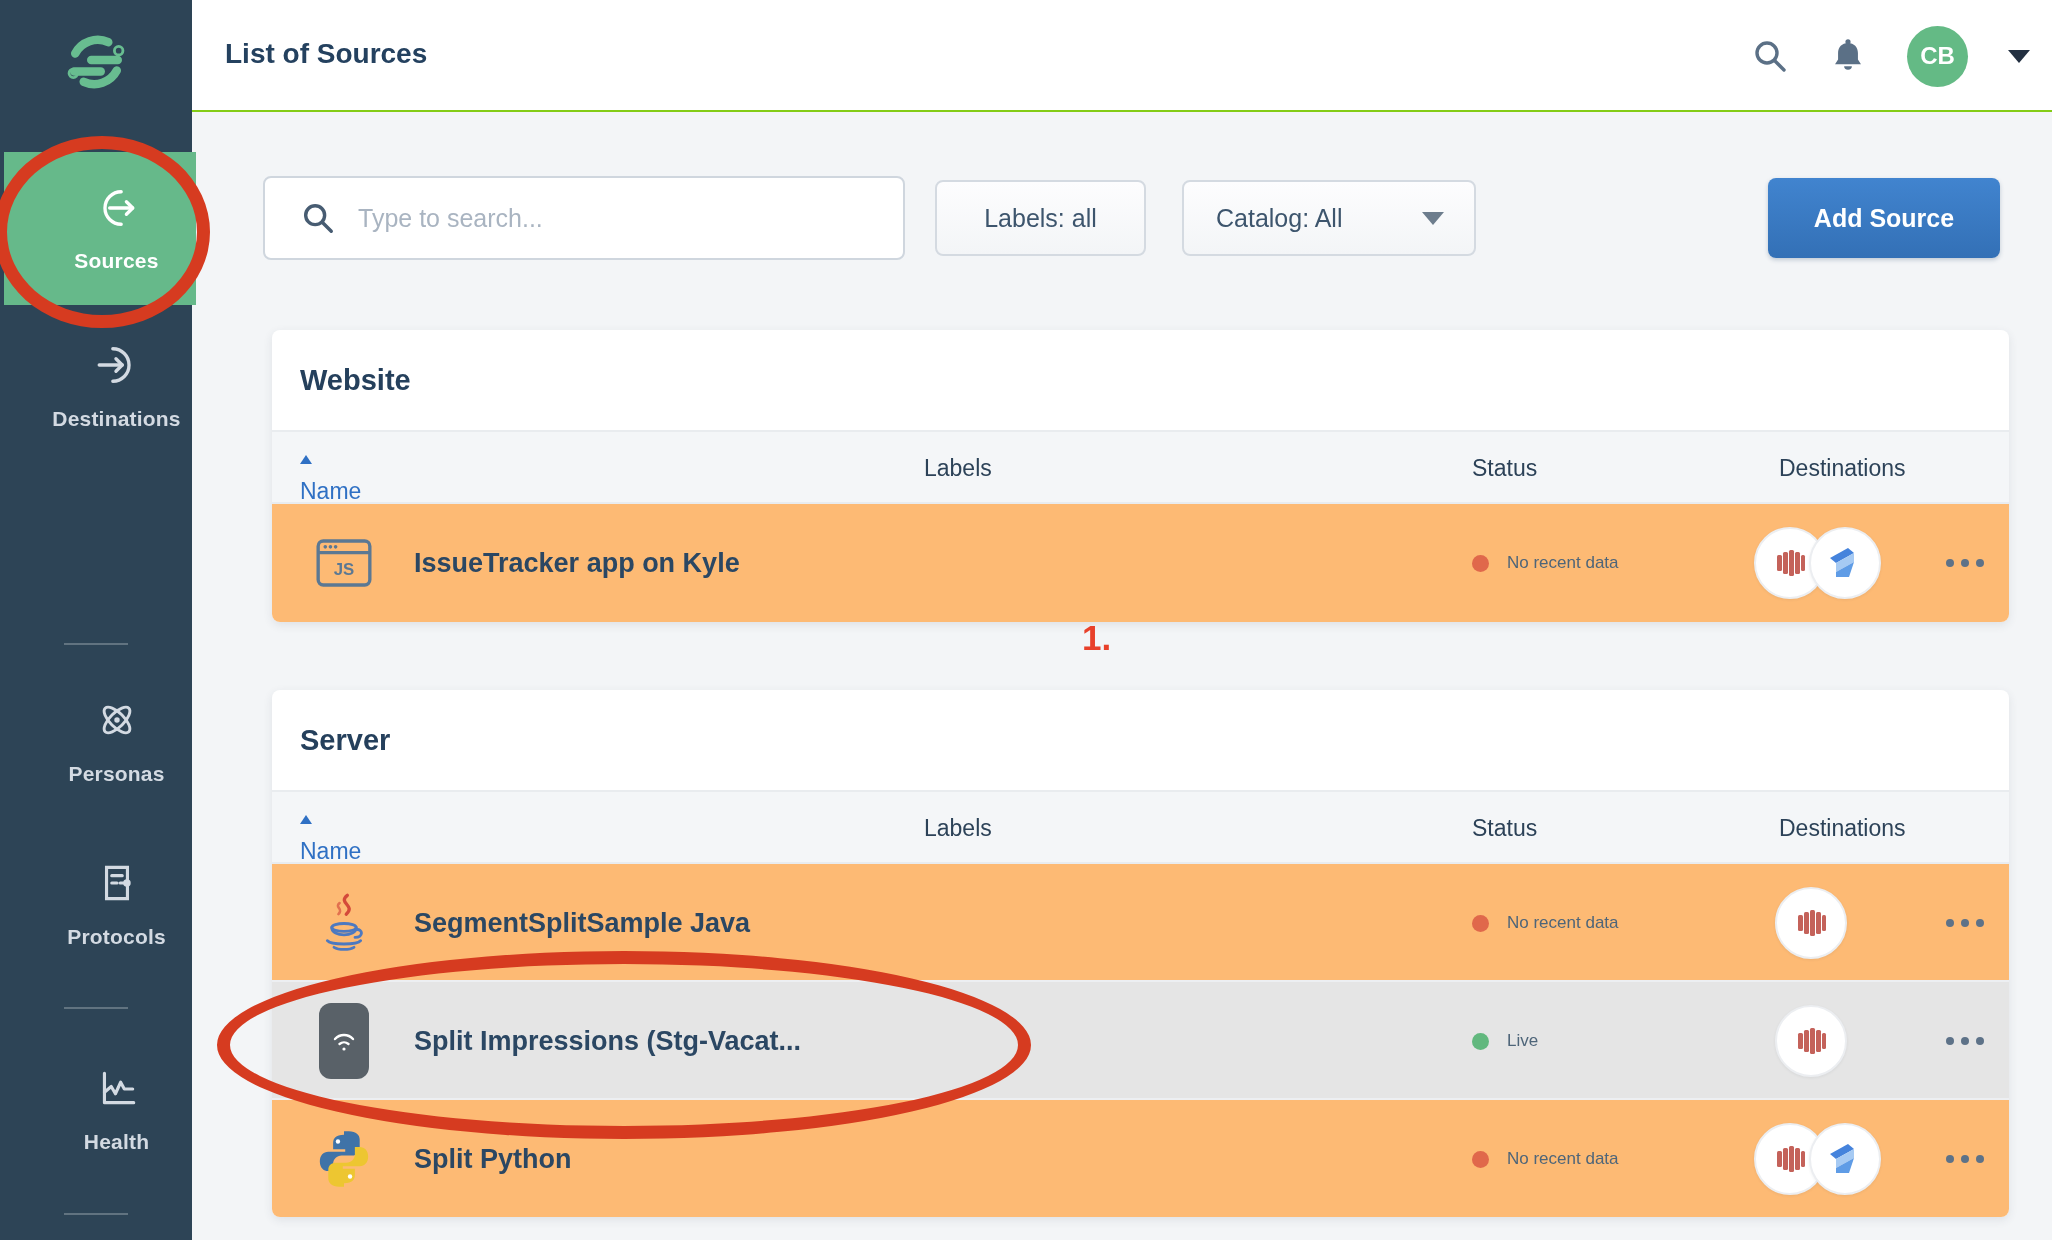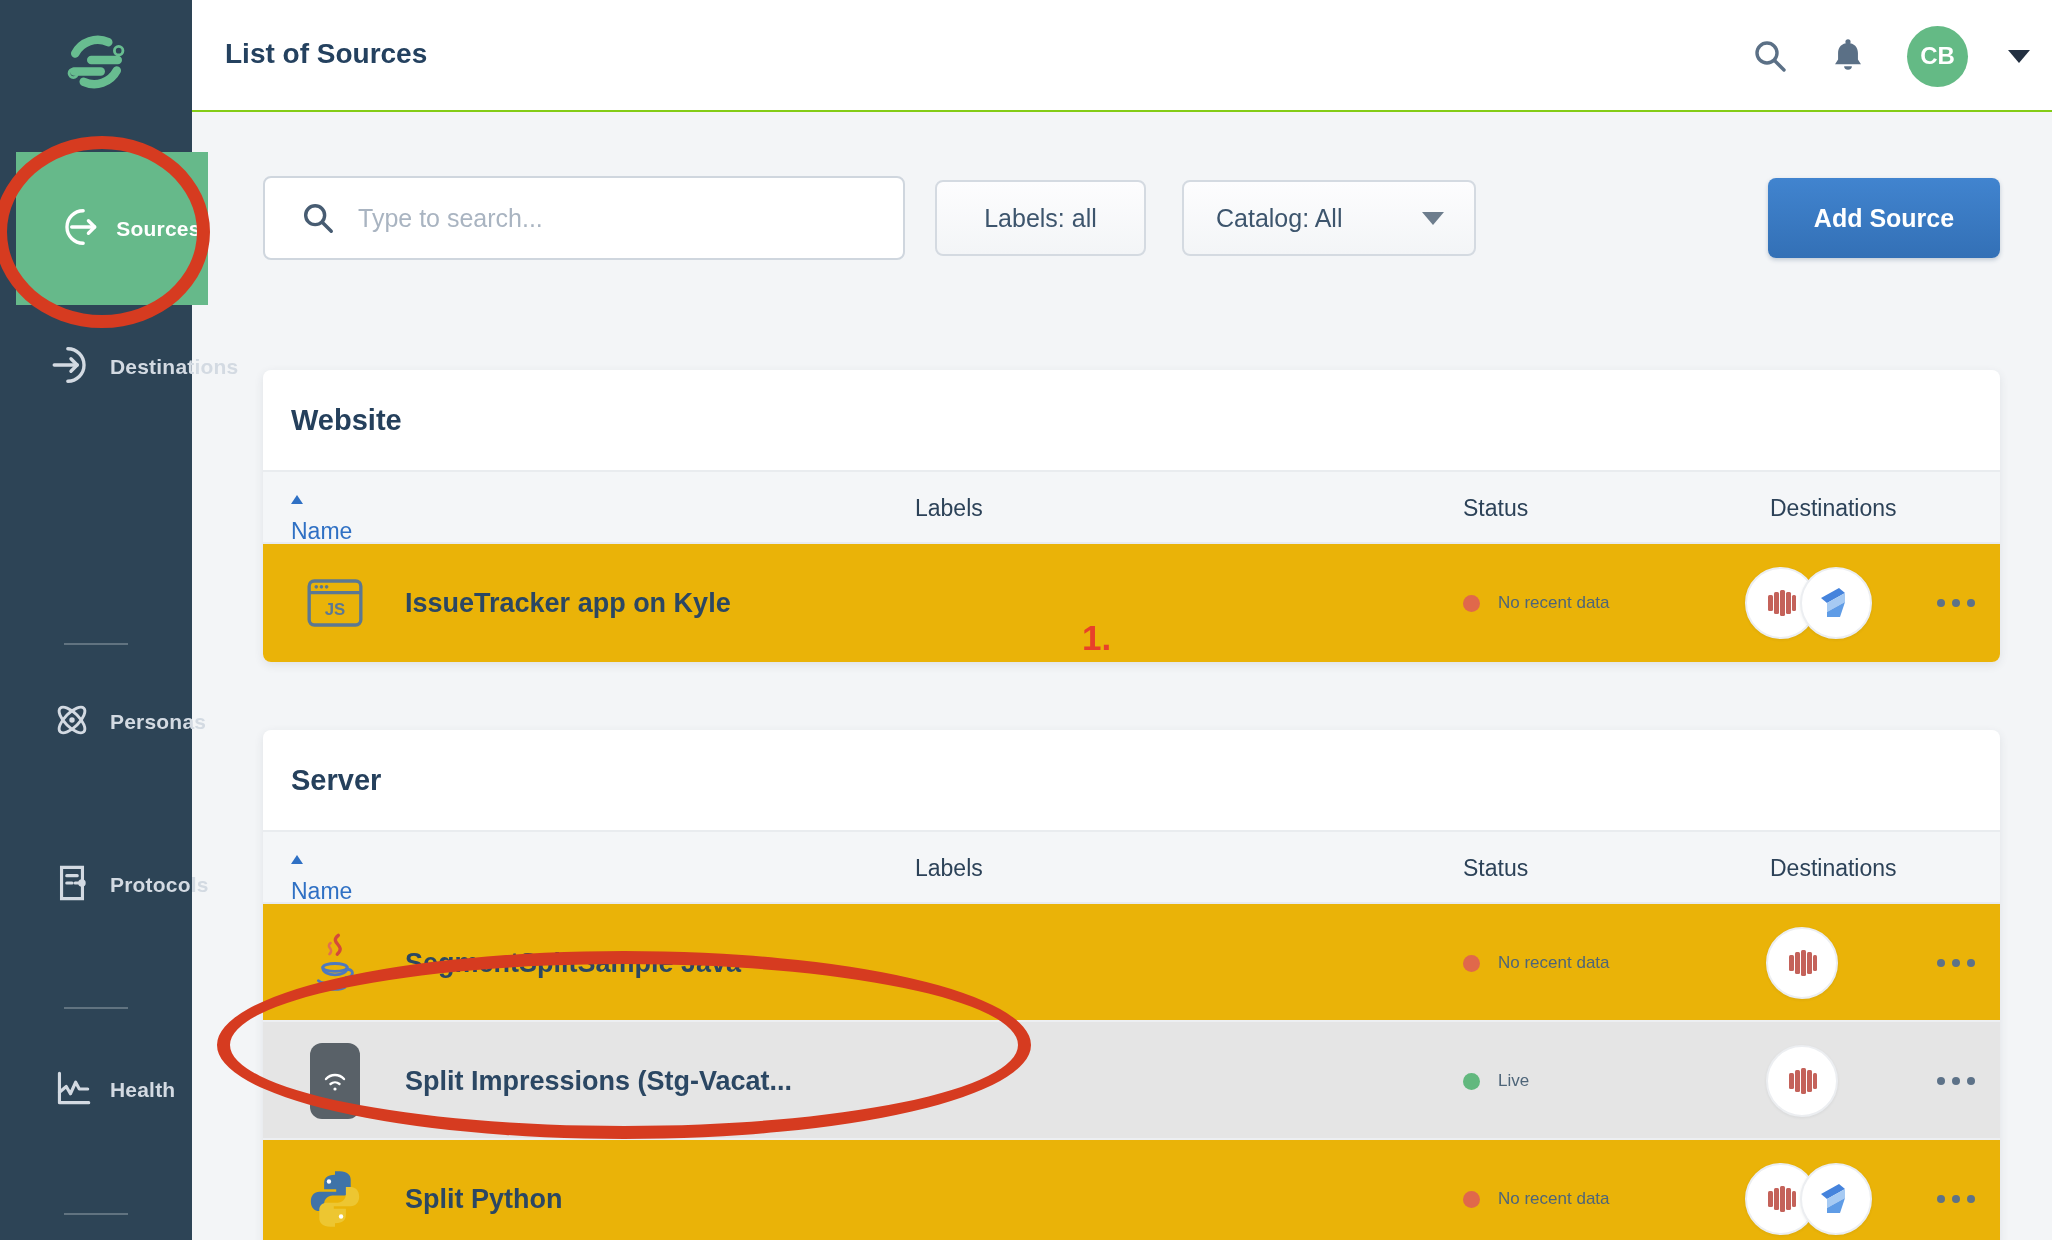--- a/index.html
+++ b/index.html
@@ -11,22 +11,22 @@
     color: #24415f;
   }
 
   
   .sidebar {
     position: absolute; left: 0; top: 0; width: 192px; height: 1240px;
     background: #2d4456; z-index: 5;
   }
   .logo-wrap { position: absolute; top: 28px; left: 0; width: 192px; display: flex; justify-content: center; }
   .nav-item {
-    position: absolute; left: 16px; width: 192px;
-    display: flex; flex-direction: row; align-items: center; gap: 15px;
+    position: absolute; left: 4px; width: 192px;
+    display: flex; flex-direction: column; align-items: center; gap: 15px;
     color: #d3dae2; cursor: pointer; padding-left: 33px;
   }
   .nav-item .nav-label { font-size: 21px; font-weight: 600; letter-spacing: .2px; }
   .nav-item.active-block {
     top: 152px; height: 153px; background: #66b98a; color: #ffffff;
     justify-content: center; gap: 14px;
   }
   .nav-divider {
     position: absolute; left: 64px; width: 64px; height: 2px;
     background: rgba(255,255,255,.25);
@@ -72,43 +72,42 @@
   .add-btn {
     position: absolute; left: 1768px; top: 178px; width: 232px; height: 80px;
     border: none; border-radius: 8px; cursor: pointer;
     background: linear-gradient(#4184cf, #3370b6);
     color: #fff; font-size: 25px; font-weight: 600; font-family: inherit;
     box-shadow: 0 2px 4px rgba(40,70,110,.25);
   }
 
   
   .card {
-    position: absolute; left: 263px; width: 1737px; background: #fff;
+    position: absolute; left: 272px; width: 1737px; background: #fff;
     border-radius: 8px; box-shadow: 0 3px 10px rgba(45,62,80,.10);
     overflow: hidden;
-    margin-top: 40px;
   }
   .card-website { top: 330px; height: 292px; }
   .card-server  { top: 690px; height: 527px; }
   .card-title { position: absolute; left: 28px; top: 34px; font-size: 29px; font-weight: 700; color: #25405c; }
   .thead {
     position: absolute; left: 0; top: 100px; width: 100%; height: 74px;
     background: #f4f6f8; border-top: 2px solid #e9ecef; border-bottom: 2px solid #e9ecef;
     font-size: 23px; color: #2c4258;
   }
   .thead span { position: absolute; top: 23px; }
   .th-name { left: 28px; color: #2f70c4; cursor: pointer; display: flex; align-items: center; gap: 8px; }
   .sort-asc { width: 0; height: 0; border-left: 6px solid transparent; border-right: 6px solid transparent; border-bottom: 9px solid #2f70c4; display: inline-block; }
   .th-labels { left: 652px; }
   .th-status { left: 1200px; }
   .th-dest   { left: 1507px; }
 
   .trow {
     position: absolute; left: 0; width: 100%; height: 118px; cursor: pointer;
-    border-bottom: 2px solid #edeff2; background: #eab308;
+    border-bottom: 2px solid #edeff2; background: #fdba74;
   }
   .trow.hl { background: #e5e5e5; }
   .trow:last-child { border-bottom: none; }
   .src-icon { position: absolute; left: 37px; top: 0; width: 70px; height: 118px; display: flex; align-items: center; justify-content: center; }
   .row-name { position: absolute; left: 142px; top: 0; height: 118px; display: flex; align-items: center; font-size: 27px; font-weight: 600; color: #2b4763; }
   .status-cell { position: absolute; left: 1200px; top: 0; height: 118px; display: flex; align-items: center; gap: 18px; font-size: 17px; color: #4e6579; }
   .dot { width: 17px; height: 17px; border-radius: 50%; flex: none; }
   .dot-orange { background: #e0684b; }
   .dot-green  { background: #62b87e; }
   .dest-cell { position: absolute; left: 1482px; top: 0; height: 118px; width: 130px; display: flex; align-items: center; }

